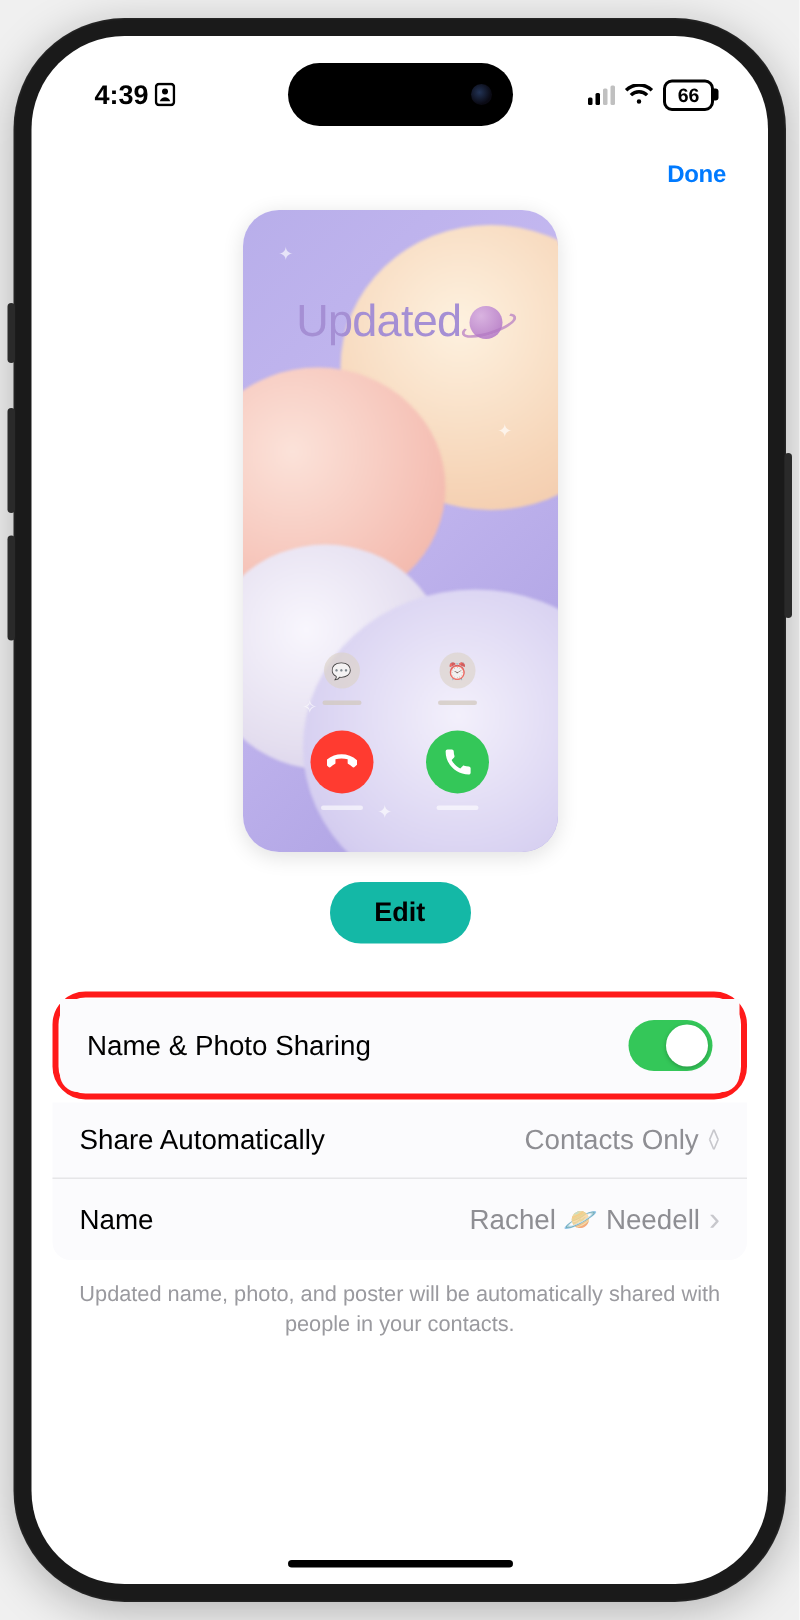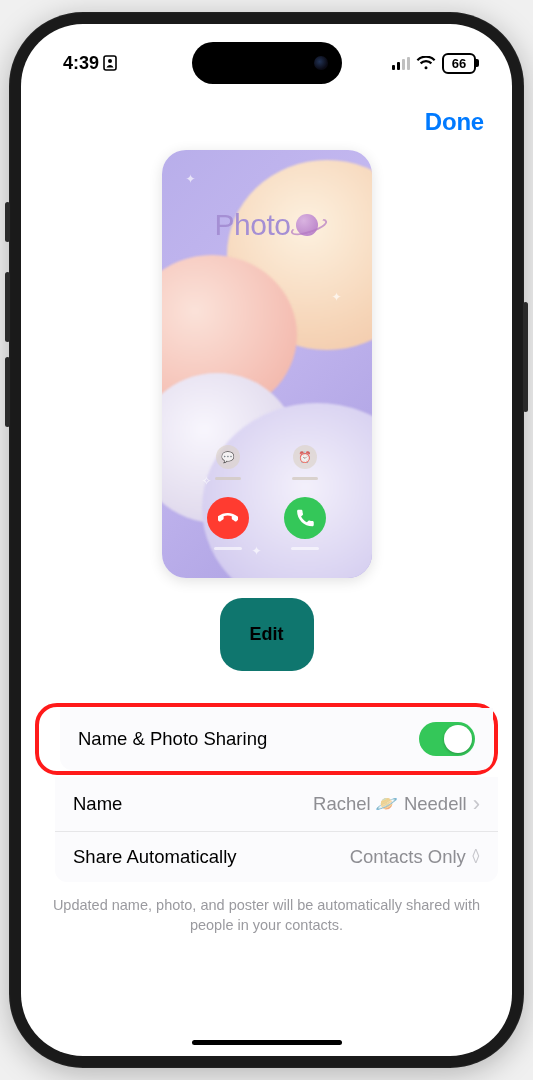--- a/index.html
+++ b/index.html
@@ -90,21 +90,21 @@
   }
   .battery::after {
     content:""; position:absolute; right:-5px; top:50%;
     transform:translateY(-50%); width:3px; height:8px;
     background:#000; border-radius:0 2px 2px 0;
   }
   .nav-bar {
     display: flex; justify-content: flex-end; padding: 24px 28px 10px;
   }
   .done-btn {
-    color: #007aff; font-size: 24px; font-weight: 600;
+    color: #007aff; font-size: 16px; font-weight: 600;
     background: none; border: none; letter-spacing: -0.2px;
   }
   .poster-area { display:flex; flex-direction:column; align-items:center; }
   .poster {
     width: 210px; height: 428px; border-radius: 24px;
     background: linear-gradient(135deg,#b8aeea 0%,#c4b8f0 40%,#a99de0 100%);
     position: relative; overflow: hidden;
     box-shadow: 0 3px 14px rgba(0,0,0,0.12);
     margin-top: 4px;
   }
@@ -151,37 +151,36 @@
   }
   .cb-col { display:flex;flex-direction:column;align-items:center;gap:8px; }
   .call-btn {
     width:42px;height:42px;border-radius:50%;
     display:flex;align-items:center;justify-content:center;
   }
   .decline { background:#ff3b30; }
   .accept { background:#34c759; }
   .cb-line { width:28px;height:3px;background:rgba(255,255,255,0.6);border-radius:2px;}
   .edit-btn {
-    margin-top:20px; background:#0f766e; border:none;
-    border-radius:22px; padding:26px 30px;
+    margin-top:20px; background:#14b8a6; border:none;
+    border-radius:22px; padding:10px 30px;
     font-size:18px; font-weight:600; color:#000;
   }
   .settings-list {
     margin: 32px 14px 0;
   }
   .highlight-wrap {
     border: 4px solid #ff1a1a; border-radius: 22px; padding: 1px;
     margin-bottom: 2px;
   }
   .row {
     background:#fbfbfd;
     display:flex; align-items:center; justify-content:space-between;
     padding: 14px 18px; font-size:18.5px;
     border-bottom: 1px solid #e6e6e8;
-    margin-left: 20px;
   }
   .highlight-wrap .row { border-radius:18px; border-bottom:none; }
   .row:last-child { border-bottom:none; border-radius:0 0 12px 12px; }
   .row-label { color:#000; }
   .row-value { color:#8e8e93; display:flex; align-items:center; gap:6px; }
   .toggle {
     width:56px;height:34px;border-radius:20px;background:#34c759;
     position:relative;
   }
   .toggle::after {
@@ -248,21 +247,21 @@
       <div class="poster">
         <div class="cloud c1"></div>
         <div class="cloud c2"></div>
         <div class="cloud c4"></div>
         <div class="cloud c3"></div>
         <span class="sparkle" style="top:22px;left:24px">✦</span>
         <span class="sparkle" style="top:140px;right:30px">✦</span>
         <span class="sparkle" style="bottom:90px;left:40px">✧</span>
         <span class="sparkle" style="bottom:20px;left:90px">✦</span>
         <div class="poster-name">
-          <span>Photo</span>
+          <span>Updated</span>
           <span class="planet-icon"></span>
         </div>
         <div class="poster-dots">
           <div class="dot-col">
               <div class="soft-dot">💬</div>
               <div class="dot-line"></div>
             </div>
           <div class="dot-col">
               <div class="soft-dot">⏰</div>
               <div class="dot-line"></div>
@@ -291,35 +290,35 @@
     </div>
 
     <div class="settings-list">
       <div class="highlight-wrap">
         <div class="row">
           <span class="row-label">Name &amp; Photo Sharing</span>
           <div class="toggle"></div>
         </div>
       </div>
       <div class="row">
-        <span class="row-label">Name</span>
-        <span class="row-value">
-          <span>Rachel 🪐 Needell</span>
-          <span class="chevron">›</span>
-        </span>
-      </div>
-      <div class="row">
         <span class="row-label">Share Automatically</span>
         <span class="row-value">
           <span>Contacts Only</span>
           <span class="updown">
               <span>˄</span>
               <span>˅</span>
             </span>
         </span>
       </div>
+      <div class="row">
+        <span class="row-label">Name</span>
+        <span class="row-value">
+          <span>Rachel 🪐 Needell</span>
+          <span class="chevron">›</span>
+        </span>
+      </div>
     </div>
 
     <div class="footer-text">Updated name, photo, and poster will be automatically shared with people in your contacts.</div>
 
     <div class="home-indicator"></div>
   </div>
 </div>
 
 </body></html>

